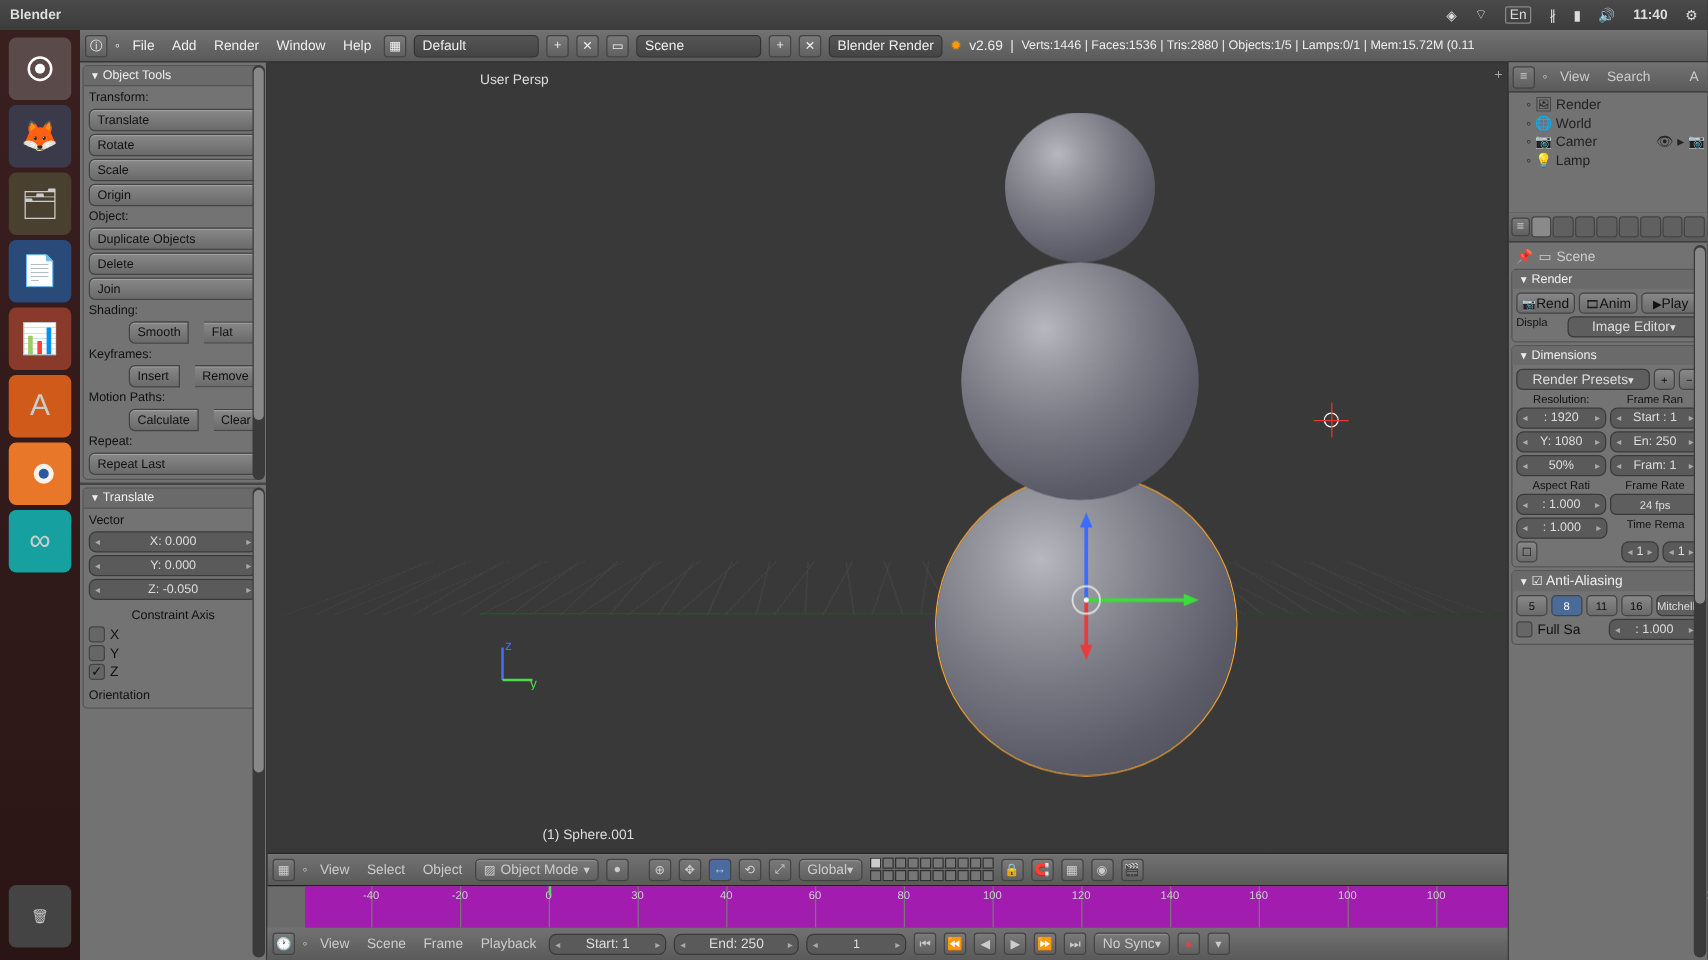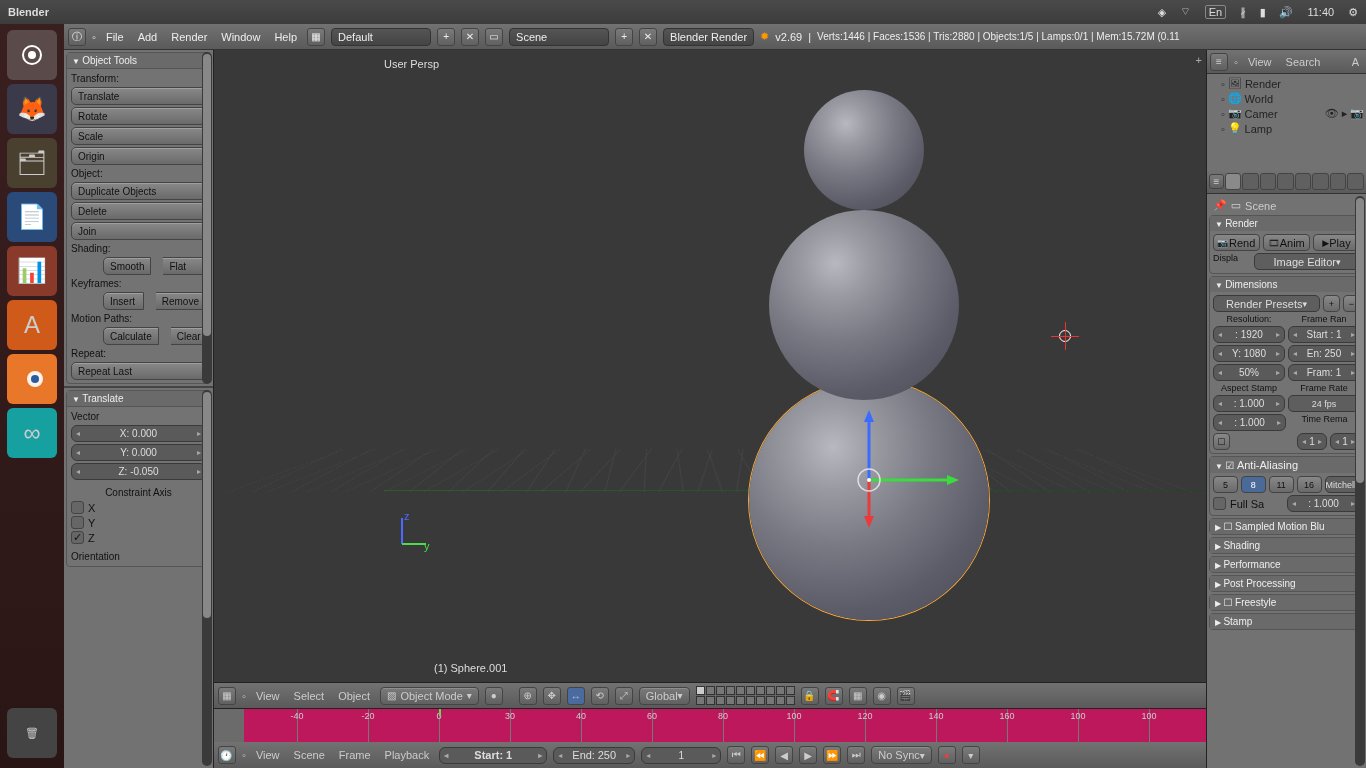--- a/index.html
+++ b/index.html
@@ -64,21 +64,21 @@
 .axis-mini{position:absolute; left:180px; bottom:130px;}
 .cursor3d{position:absolute; width:22px; height:22px;}
 .cursor3d::before{content:""; position:absolute; inset:5px; border:1px solid #fff; border-radius:50%;}
 .cursor3d .h{position:absolute; top:50%; left:-3px; right:-3px; height:1px; background:#e33;}
 .cursor3d .v{position:absolute; left:50%; top:-3px; bottom:-3px; width:1px; background:#e33;}
 
 #vp-header{ height:26px; background:linear-gradient(#727272,#5a5a5a); border-top:1px solid #222; display:flex; align-items:center; gap:6px; padding:0 4px;}
 
 
 #timeline{ height:60px; background:#6b6b6b; border-top:1px solid #222; position:relative;}
-#timeline .ruler{position:absolute; top:0; left:30px; right:0; height:34px; background:#be185d; border-bottom:1px solid #333;padding-left:40px;}
+#timeline .ruler{position:absolute; top:0; left:30px; right:0; height:34px; background:#a21caf; border-bottom:1px solid #333;padding-left:40px;}
 #timeline .ruler .tick{position:absolute; top:0; bottom:0; border-left:1px solid #777;}
 #timeline .ruler .ticklbl{position:absolute; top:2px; font-size:9px; color:#ccc; transform:translateX(-50%);}
 #timeline .playhead{position:absolute; top:0; bottom:26px; width:2px; background:#5bdc5b;}
 #tl-header{position:absolute; bottom:0; left:0; right:0; height:26px; background:linear-gradient(#727272,#5a5a5a); display:flex; align-items:center; gap:6px; padding:0 4px;}
 
 
 #rightcol { width:160px; display:flex; flex-direction:column; border-left:1px solid #222;}
 #outliner { height:120px; background:#727272; position:relative;}
 #outliner-hd{height:24px; background:linear-gradient(#727272,#5a5a5a); display:flex; align-items:center; gap:6px; padding:0 3px; border-bottom:1px solid #333;}
 #outliner-tree{padding:2px; font-size:10px; color:#222;}
@@ -105,21 +105,21 @@
 <div id="ubuntu-top">
   <span>Blender</span>
   <div class="spacer"></div>
   <div class="sys">
     <span>◈</span>
     <span>⌔</span>
     <span style="border:1px solid #888;padding:0 3px;border-radius:2px;">En</span>
     <span>∦</span>
     <span>▮</span>
     <span>🔊</span>
-    <span style="font-weight:normal;">11:40</span>
+    <span style="font-weight:bold;">11:40</span>
     <span>⚙</span>
   </div>
 </div>
 
 <div id="launcher">
   <div class="li li-dash">
       <svg width="28" height="28">
         <circle cx="14" cy="14" r="9" fill="none" stroke="#fff" stroke-width="2"></circle>
         <circle cx="14" cy="14" r="4" fill="#fff"></circle>
       </svg>
@@ -352,22 +352,22 @@
             </div>
           <div class="playhead" style="left:195px;"></div>
         </div>
         <div id="tl-header">
           <span class="iconbox">🕐</span>
           <span>◦</span>
           <span class="menu-item">View</span>
           <span class="menu-item">Scene</span>
           <span class="menu-item">Frame</span>
           <span class="menu-item">Playback</span>
-          <span class="numfield" style="width:108px;font-weight:bold;"><span>Start:</span>&nbsp;<span>1</span></span>
-          <span class="numfield" style="width:82px;align-items:center;"><span>End:</span>&nbsp;<span>250</span></span>
+          <span class="numfield" style="width:94px;"><span>Start:</span>&nbsp;<span>1</span></span>
+          <span class="numfield" style="width:100px;align-items:center;"><span>End:</span>&nbsp;<span>250</span></span>
           <span class="numfield" style="width:80px;">1</span>
           <span class="iconbox">⏮</span>
           <span class="iconbox">⏪</span>
           <span class="iconbox">◀</span>
           <span class="iconbox">▶</span>
           <span class="iconbox">⏩</span>
           <span class="iconbox">⏭</span>
           <span class="hdr-btn"><span>No Sync</span> ▾</span>
           <span class="iconbox" style="color:#d44;">●</span>
           <span class="iconbox">▾</span>
@@ -442,21 +442,21 @@
                 </div>
               <div class="row2">
                   <div class="numfield">Y: 1080</div>
                   <div class="numfield">En: 250</div>
                 </div>
               <div class="row2">
                   <div class="numfield">50%</div>
                   <div class="numfield">Fram: 1</div>
                 </div>
               <div class="row2">
-                  <div class="plbl">Aspect Stamp</div>
+                  <div class="plbl">Aspect Rati</div>
                   <div class="plbl">Frame Rate</div>
                 </div>
               <div class="row2">
                   <div class="numfield">: 1.000</div>
                   <div class="selbtn">24 fps</div>
                 </div>
               <div class="row2">
                   <div class="numfield">: 1.000</div>
                   <div class="plbl">Time Rema</div>
                 </div>
@@ -480,40 +480,20 @@
               </div>
               <div class="row2">
                 <div class="check">
                     <span class="box"></span>
                     <span>Full Sa</span>
                   </div>
                 <div class="numfield">: 1.000</div>
               </div>
             </div>
           </div>
-          <div id="collapsed-panels">
-              <div class="pp">
-                <div class="pp-hd collapsed">☐ Sampled Motion Blu</div>
-              </div>
-              <div class="pp">
-                <div class="pp-hd collapsed">Shading</div>
-              </div>
-              <div class="pp">
-                <div class="pp-hd collapsed">Performance</div>
-              </div>
-              <div class="pp">
-                <div class="pp-hd collapsed">Post Processing</div>
-              </div>
-              <div class="pp">
-                <div class="pp-hd collapsed">☐ Freestyle</div>
-              </div>
-              <div class="pp">
-                <div class="pp-hd collapsed">Stamp</div>
-              </div>
-            </div>
         </div>
         <div class="scroll-dark" style="top:26px;">
             <div class="thumb" style="top:2px;height:50%;"></div>
           </div>
       </div>
     </div>
   </div>
 </div>
 
 </body></html>

